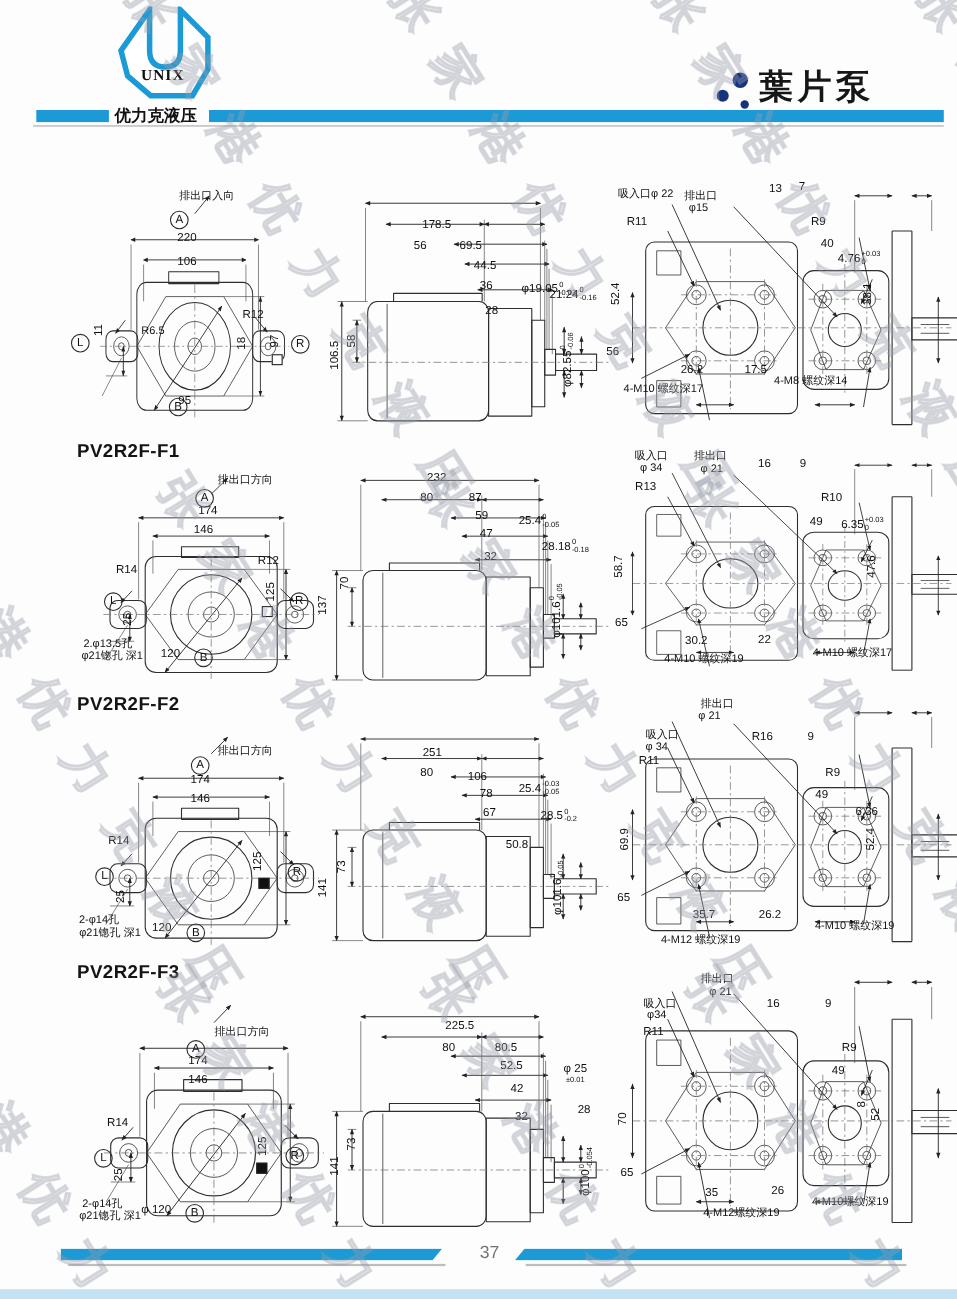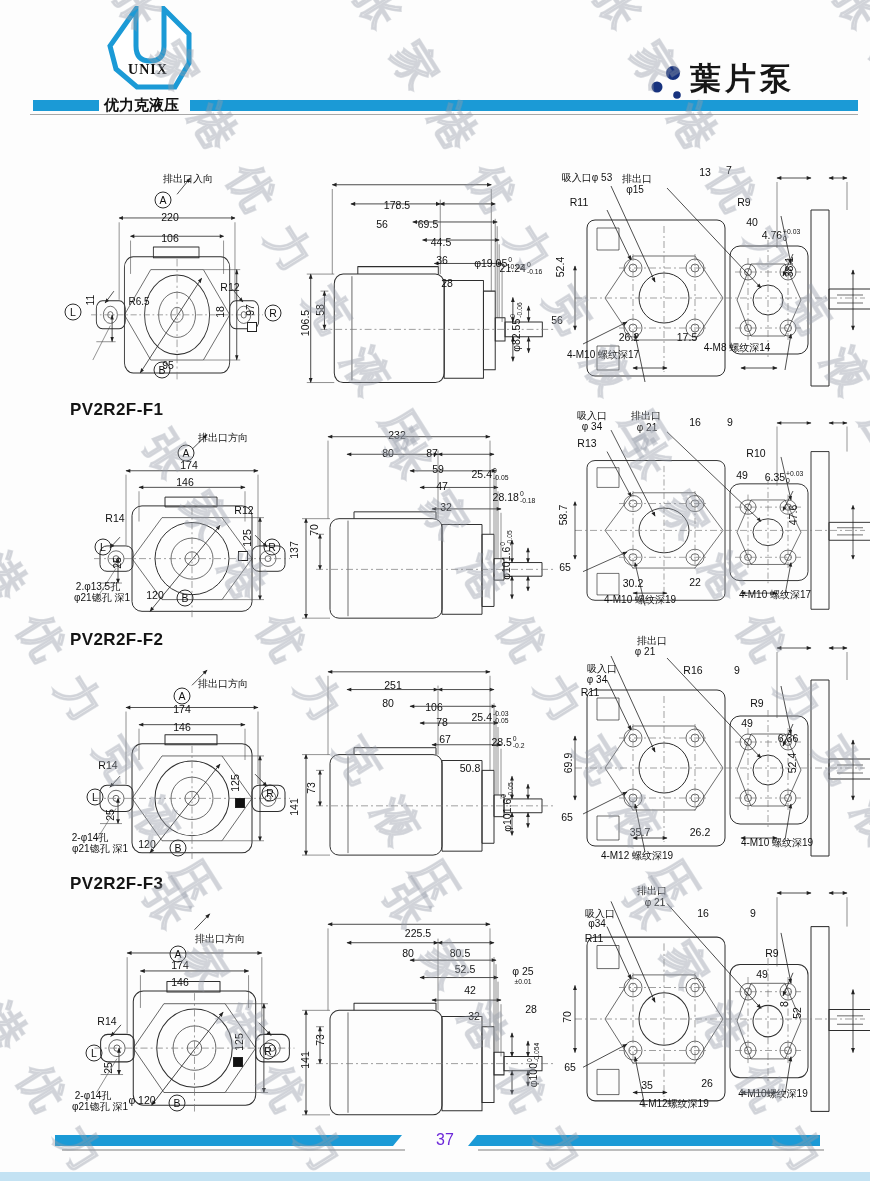--- a/index.html
+++ b/index.html
@@ -42,21 +42,21 @@
   .lbl .tol{display:flex;flex-direction:column;font-size:6.8px;line-height:7.2px;justify-content:center;}
   .lbl.sq{width:8px;height:8px;border:1.2px solid #222;background:#fff;}
   .lbl.sq.fill{background:#111;}
   
   .foot-bar{position:absolute;top:1135px;height:11px;background:#1b9ad6;z-index:2;}
   .foot-bar.l{left:55px;width:347px;clip-path:polygon(0 0,100% 0,calc(100% - 9px) 100%,0 100%);}
   .foot-bar.r{left:468px;width:352px;clip-path:polygon(9px 0,100% 0,100% 100%,0 100%);}
   .foot-shadow{position:absolute;top:1149px;height:2px;background:#bdbdbd;z-index:1;}
   .foot-shadow.l{left:62px;width:343px;}
   .foot-shadow.r{left:478px;width:346px;}
-  .page-num{position:absolute;left:420px;top:1131px;width:50px;text-align:center;font-size:16px;color:#6d28d9;z-index:2;}
+  .page-num{position:absolute;left:420px;top:1131px;width:50px;text-align:center;font-size:16px;color:#737373;z-index:2;}
   .bottom-strip{position:absolute;left:0;top:1172px;width:870px;height:9px;background:#c3e2f3;z-index:2;}
 </style>
 </head>
 <body>
 
 <svg width="0" height="0" style="position:absolute" aria-hidden="true">
   <defs>
     <marker id="arr" viewBox="0 0 10 10" refX="9" refY="5" markerWidth="8" markerHeight="6" orient="auto-start-reverse">
       <path d="M0,1 L10,5 L0,9 z" fill="#222"></path>
     </marker>
@@ -347,21 +347,21 @@
       </div>
       <div class="lbl rot" style="left: 10px; top: 151px;">
         <span>106.5</span>
       </div>
     </div>
   <div class="drawing" style="left:545px;top:158px;width:325px;height:240px">
     <svg class="geo" viewBox="0 0 325 240" preserveAspectRatio="none">
         <use href="#sym-rear" xlink:href="#sym-rear"></use>
       </svg>
   <div class="lbl note" style="left: 42px; top: 19px;">
-        <span>吸入口φ 53</span>
+        <span>吸入口φ 22</span>
       </div>
       <div class="lbl note" style="left: 92px; top: 20px;">
         <span>排出口</span>
       </div>
       <div class="lbl note" style="left: 90px; top: 31px;">
         <span>φ15</span>
       </div>
       <div class="lbl" style="left: 160px; top: 14px;">
         <span>13</span>
       </div>

